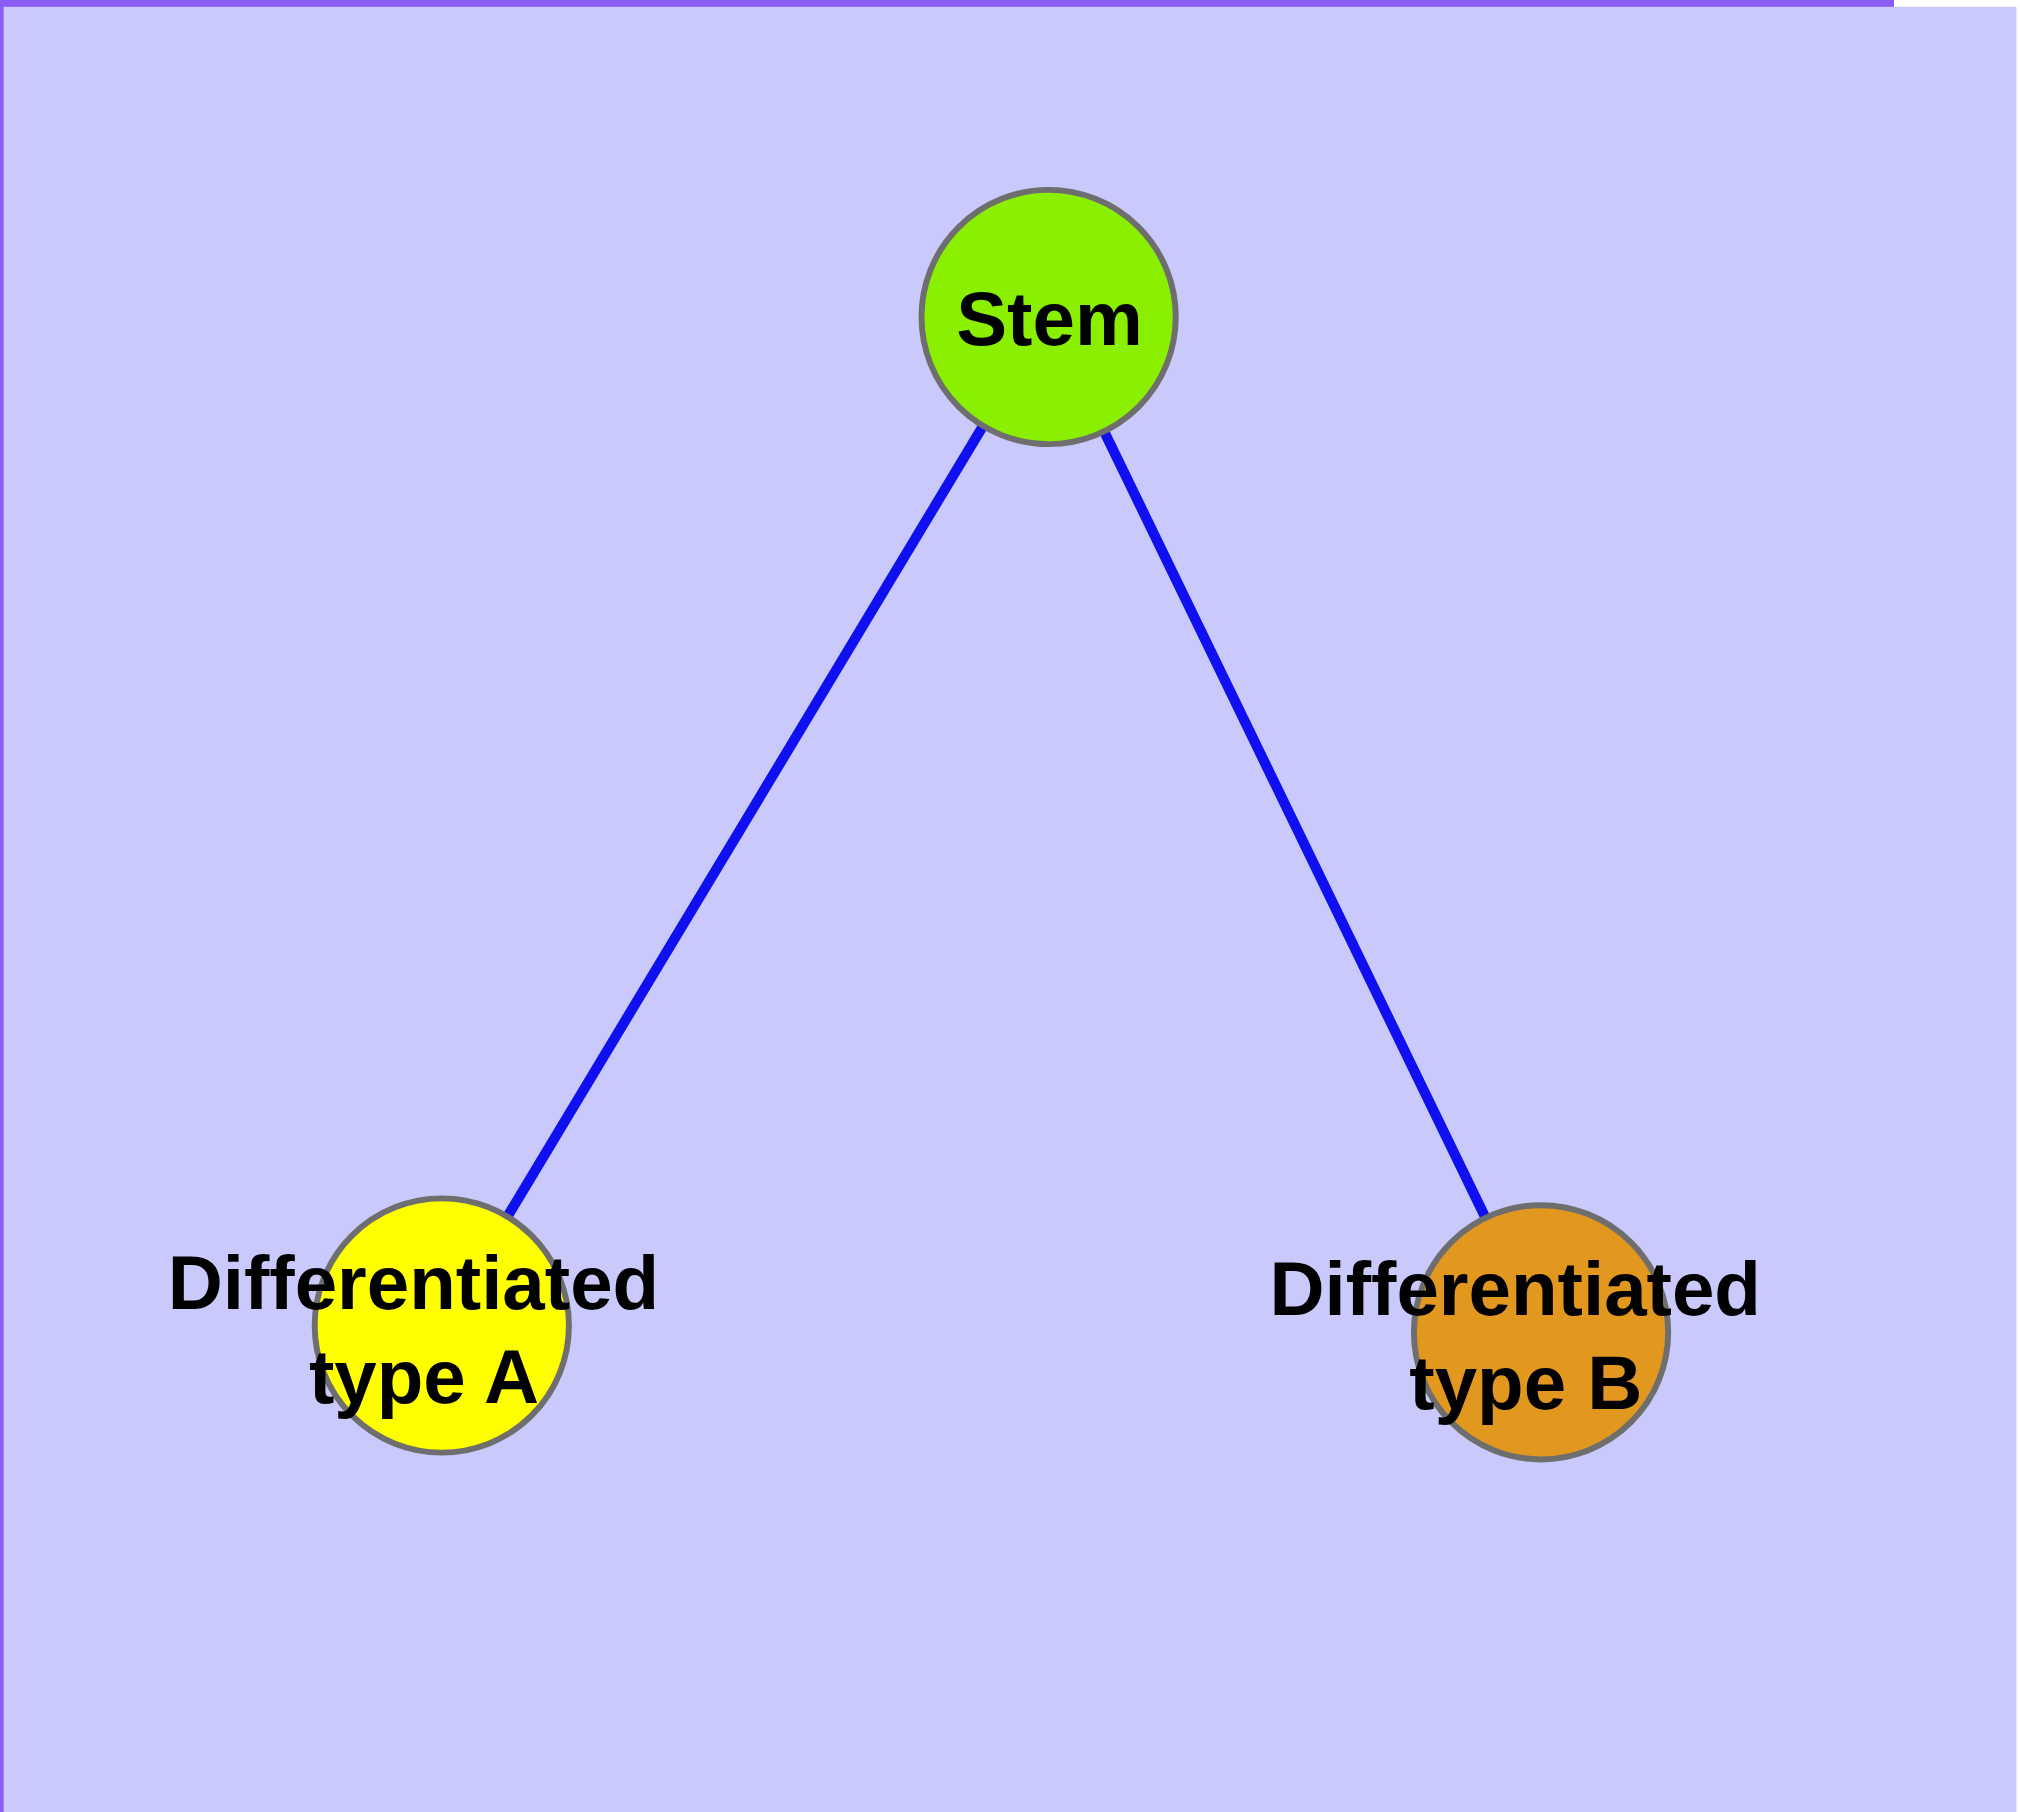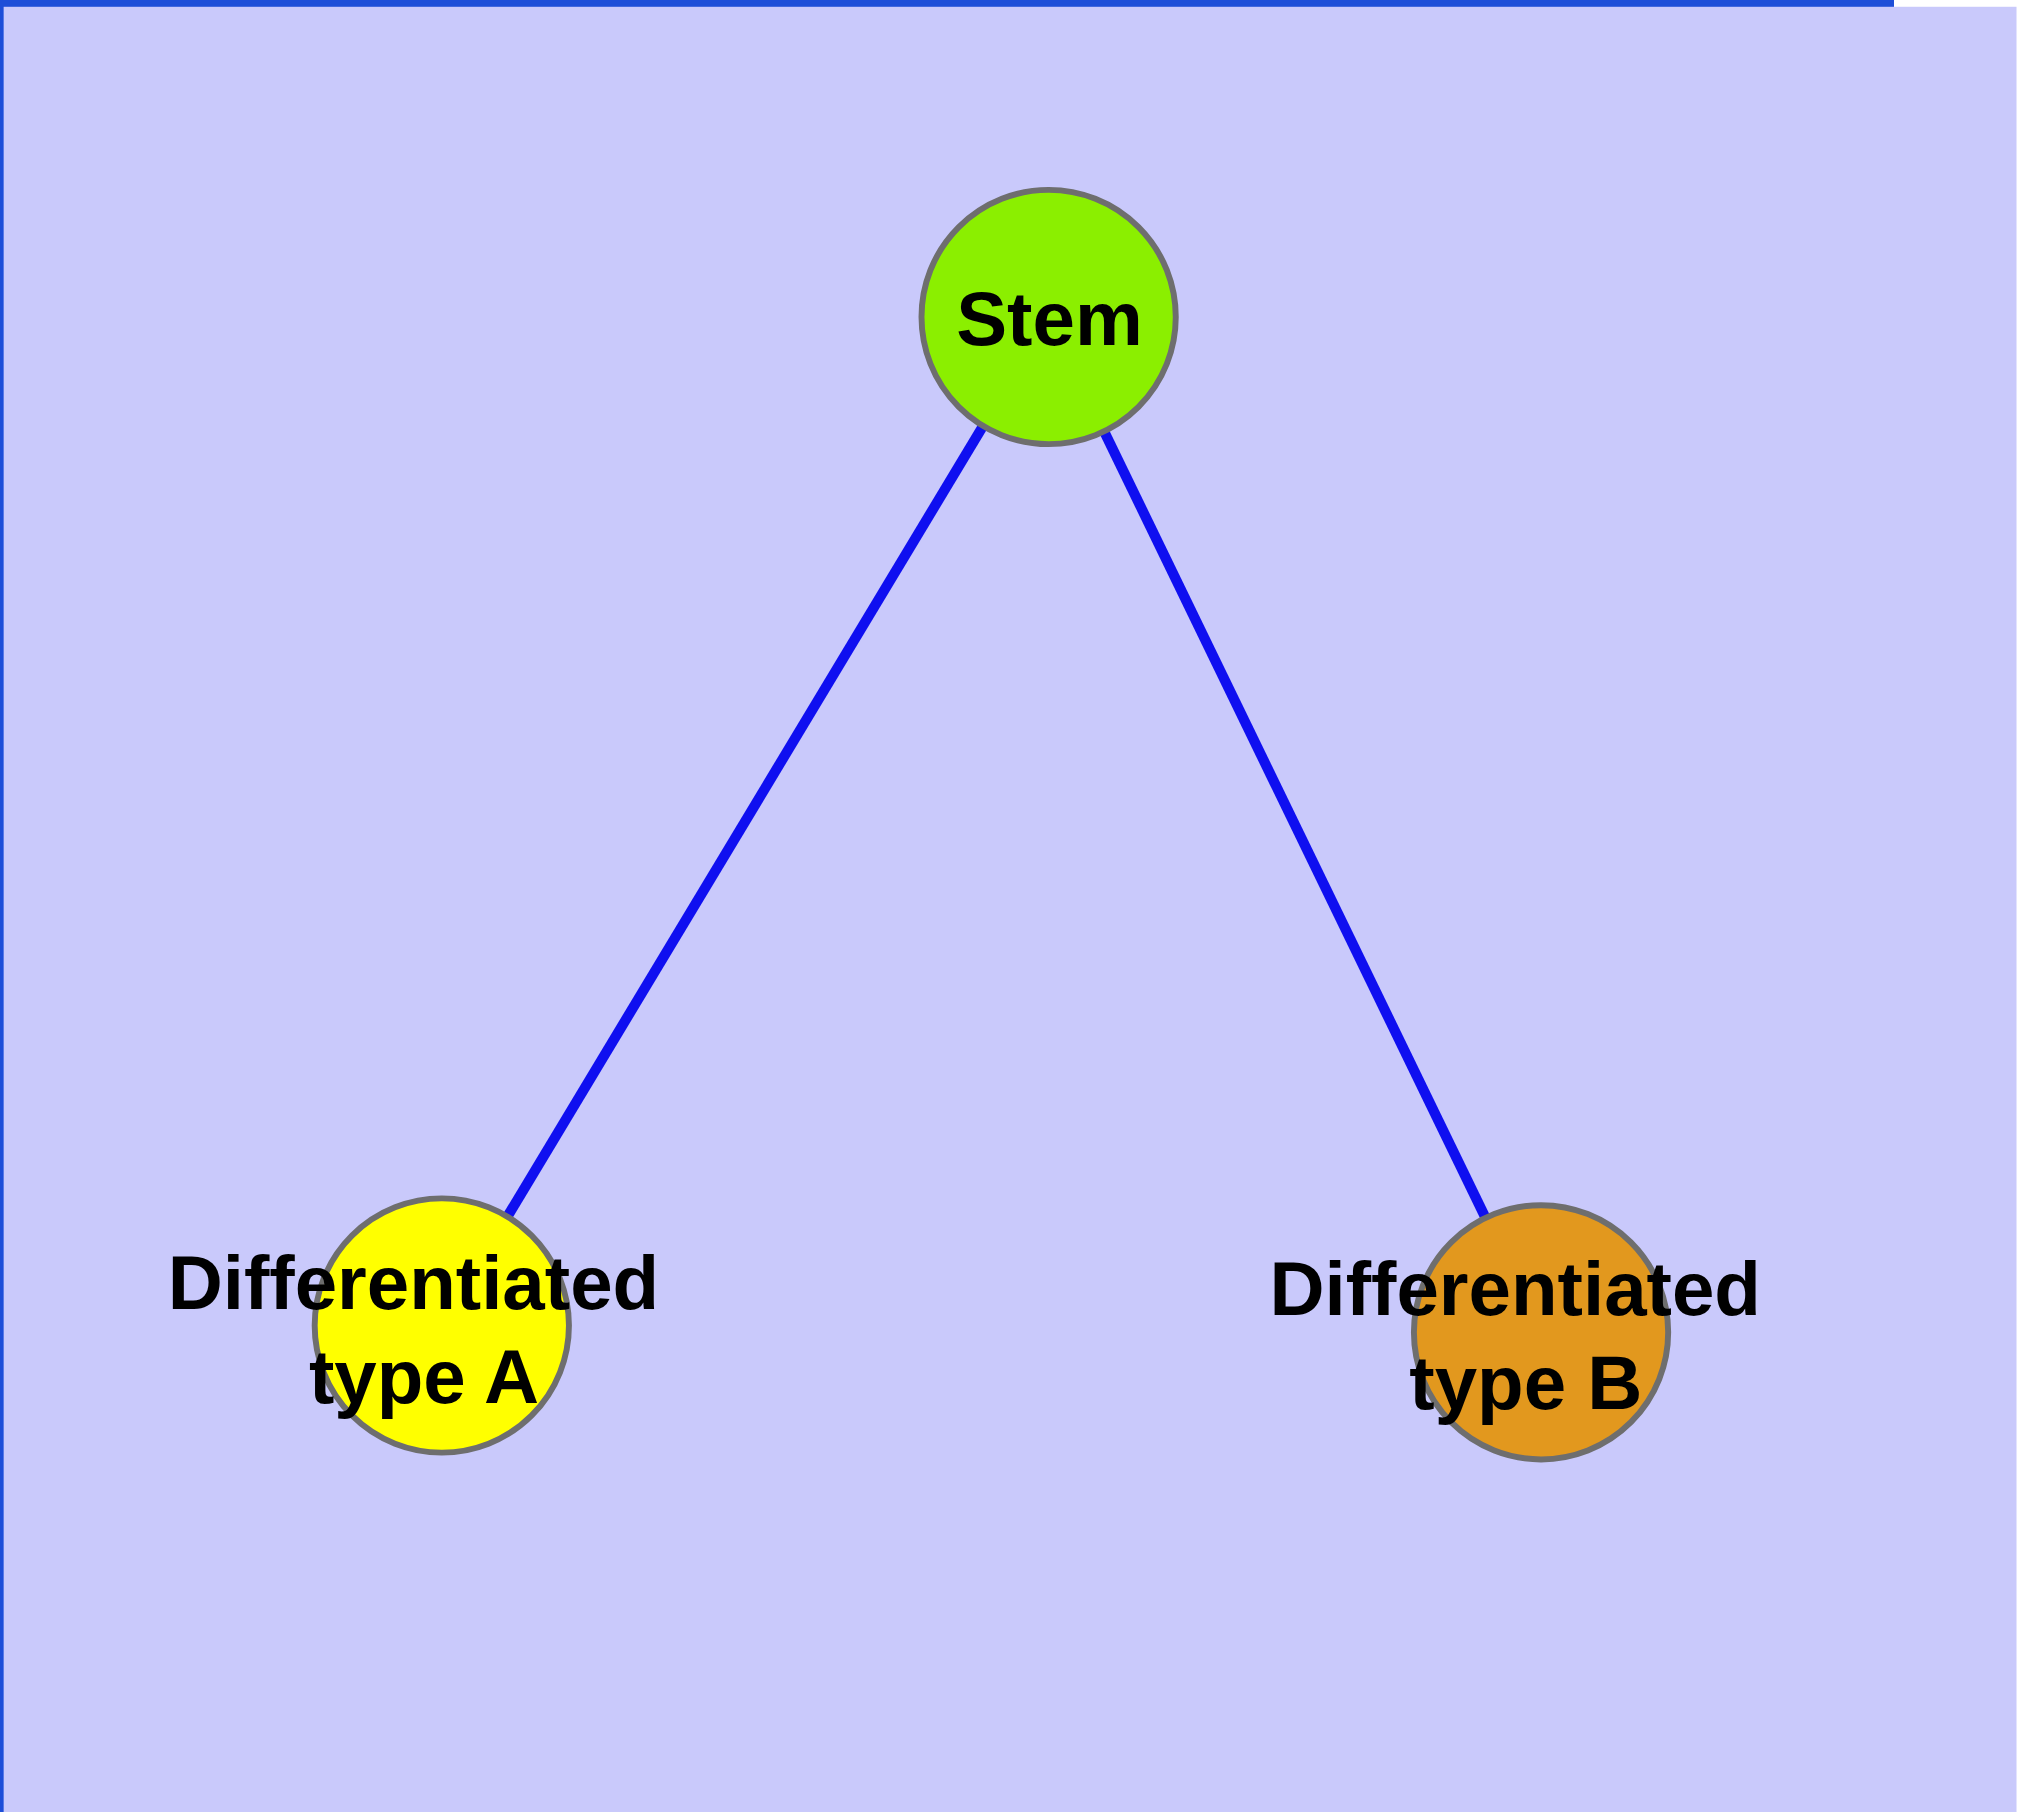--- a/index.html
+++ b/index.html
@@ -8,21 +8,21 @@
     background: #FFFFFF;
     width: 2021px;
     height: 1812px;
     overflow: hidden;
     font-family: "Liberation Sans", sans-serif;
   }
   .stage {
     position: relative;
     width: 1894px;
     height: 1812px;
-    background: #1d4ed8;
+    background: #8b5cf6;
   }
   .stage svg {
     position: absolute;
     left: 0;
     top: 0;
     width: 2021px;
     height: 1812px;
     display: block;
   }
   .node-label {

